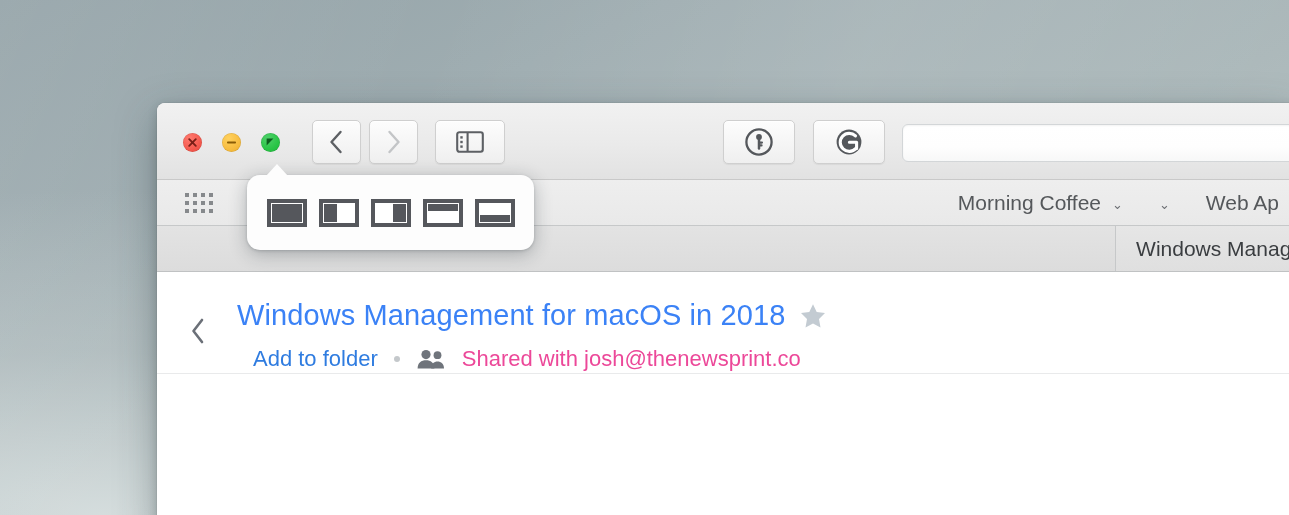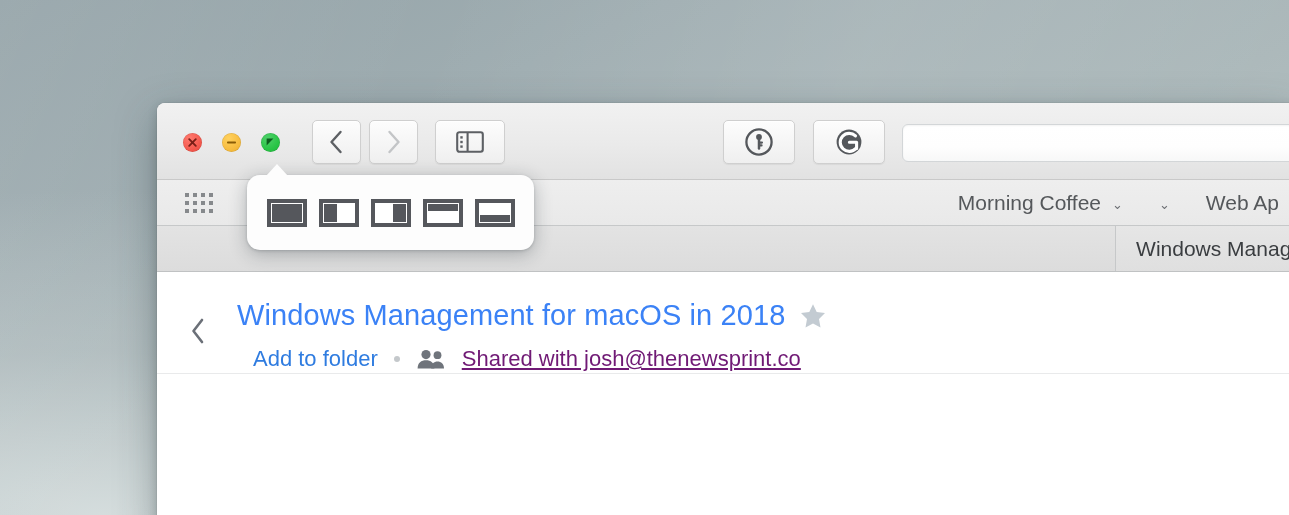--- a/index.html
+++ b/index.html
@@ -234,22 +234,21 @@
     color: #2f7ce0;
   }
   .meta-dot {
     width: 6px; height: 6px; border-radius: 50%;
     background: #c4c8cb;
     margin: 0 16px;
   }
   .people-icon { margin-right: 16px; display: flex; }
   .doc-shared {
     font-size: 22px;
-    color: #701a75;
-    text-decoration: underline;
+    color: #ec4899;
   }
 
   
   #window-popover {
     position: absolute;
     left: 247px;
     top: 175px;
     width: 287px;
     height: 75px;
     border-radius: 13px;

